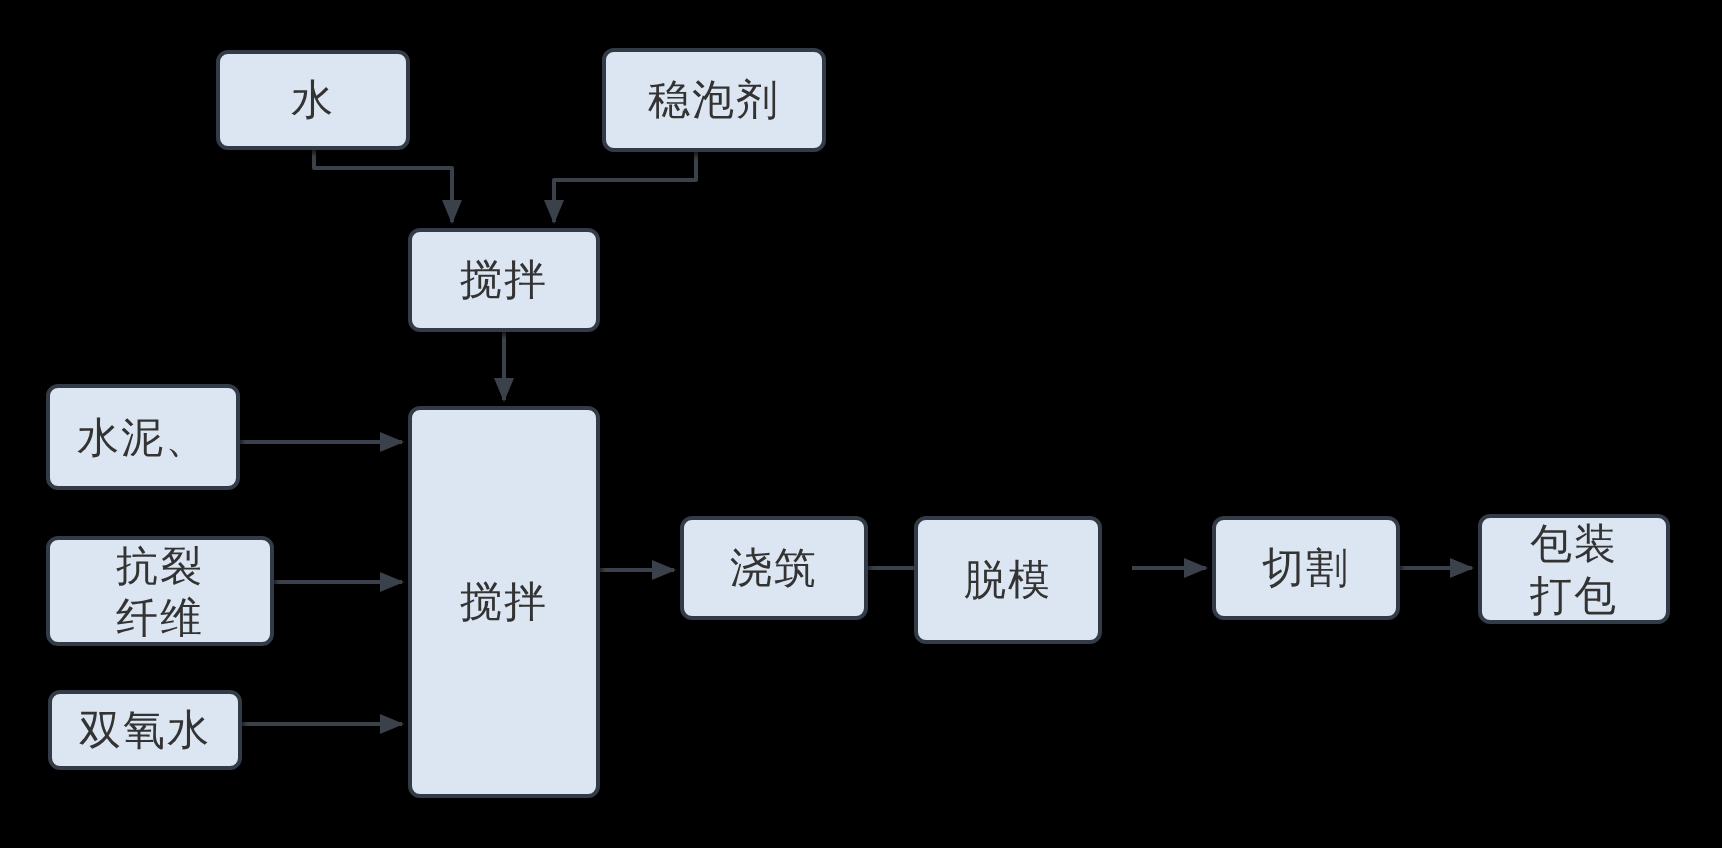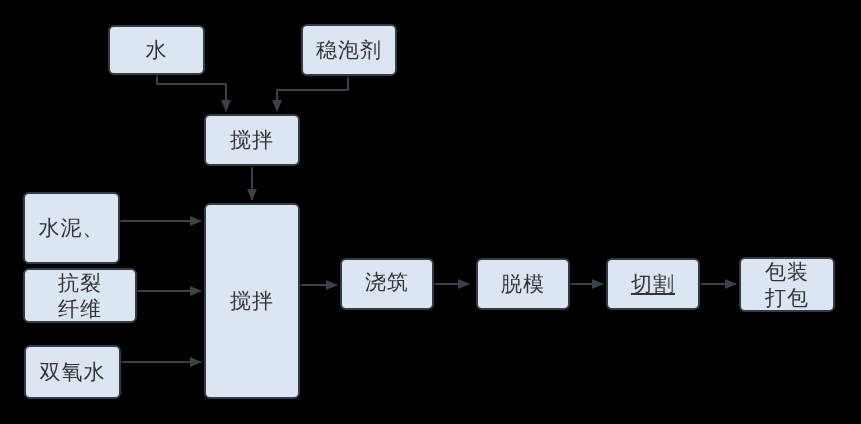--- a/index.html
+++ b/index.html
@@ -39,29 +39,29 @@
     justify-content: center;
     color: var(--text, #333);
     font-size: 21px;
     line-height: 26px;
     letter-spacing: 1px;
     box-shadow: 1px 2px 2px rgba(0,0,0,0.6);
   }
   .node span { display: block; text-align: center; }
   
   #n-water       { left:108px; top:25px;  width:97px; height:50px; }
-  #n-stabilizer  { left:301px; top:24px;  width:96px; height:52px; }
+  #n-stabilizer  { left:301px; top:24px;  width:112px; height:52px; }
   #n-mix-top     { left:204px; top:114px; width:96px; height:52px; }
   #n-mix-main    { left:204px; top:203px; width:96px; height:196px; }
-  #n-cement      { left:23px;  top:192px; width:97px; height:72px; }
+  #n-cement      { left:23px;  top:192px; width:97px; height:53px; }
   #n-fiber       { left:23px;  top:268px; width:114px; height:55px; }
-  #n-peroxide    { left:24px;  top:345px; width:97px; height:54px; }
-  #n-pouring     { left:340px; top:258px; width:94px; height:52px;font-family:Liberation Mono, monospace; }
-  #n-demolding   { left:476px; top:258px; width:94px; height:52px; }
-  #n-cutting     { left:606px; top:258px; width:94px; height:52px;text-decoration:underline; }
+  #n-peroxide    { left:24px;  top:345px; width:97px; height:40px; }
+  #n-pouring     { left:340px; top:258px; width:94px; height:52px; }
+  #n-demolding   { left:457px; top:258px; width:94px; height:64px; }
+  #n-cutting     { left:606px; top:258px; width:94px; height:52px; }
   #n-packaging   { left:739px; top:257px; width:96px; height:55px; }
 </style>
 </head>
 <body>
 
 <div class="canvas">
 
   <svg class="edges" viewBox="0 0 861 424" xmlns="http://www.w3.org/2000/svg">
     <defs>
       <marker id="arw" markerWidth="14" markerHeight="12" refX="11" refY="5" orient="auto" markerUnits="userSpaceOnUse">

